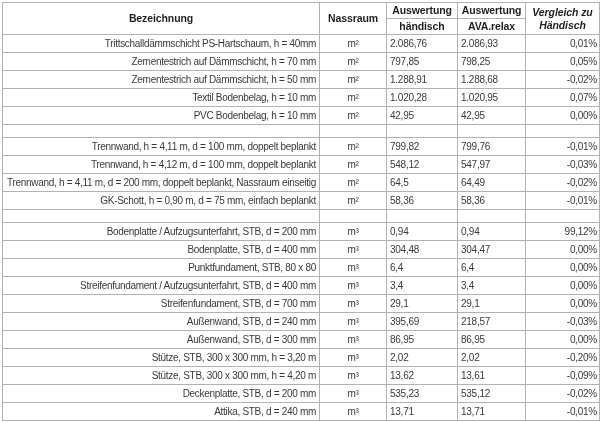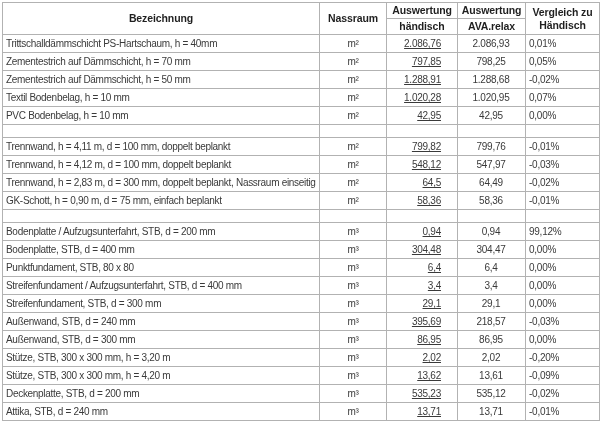--- a/index.html
+++ b/index.html
@@ -29,33 +29,33 @@
     font-weight: bold;
     font-size: 10.5px;
     color: #1f1f1f;
     text-align: center;
     height: 15px;
     padding: 0 2px;
     letter-spacing: -0.1px;
     line-height: 15px;
   }
   thead th.two-line { line-height: 13px; }
-  thead th.two-line span { display: block; }
+  thead th.two-line span { display: block; font-style: italic; }
   tbody td {
     font-size: 10px;
     color: #3a3a3a;
     height: 17px;
     padding: 0 3px;
     letter-spacing: -0.25px;
   }
-  td.bez   { text-align: left; padding-left: 3px; letter-spacing: -0.3px; }
+  td.bez   { text-align: right; padding-left: 3px; letter-spacing: -0.3px; }
   td.unit  { text-align: center; }
-  td.num-h { text-align: right; padding-right: 16px; text-decoration: underline; }
-  td.num-a { text-align: center; padding-right: 4px; }
-  td.pct   { padding-right: 2px; }
+  td.num-h { text-align: left; padding-right: 8px; }
+  td.num-a { text-align: left; padding-right: 4px; }
+  td.pct   { text-align: right; padding-right: 2px; }
   tr.spacer td { height: 12px; }
 </style>
 </head>
 <body>
 
 <div class="sheet">
   <table>
     <colgroup>
       <col class="c-bez">
       <col class="c-unit">
@@ -130,21 +130,21 @@
           <td class="pct">-0,01%</td>
         </tr>
         <tr>
           <td class="bez">Trennwand, h = 4,12 m, d = 100 mm, doppelt beplankt</td>
           <td class="unit">m²</td>
           <td class="num-h">548,12</td>
           <td class="num-a">547,97</td>
           <td class="pct">-0,03%</td>
         </tr>
         <tr>
-          <td class="bez">Trennwand, h = 2,83 m, d = 300 mm, doppelt beplankt, Nassraum einseitig</td>
+          <td class="bez">Trennwand, h = 4,11 m, d = 200 mm, doppelt beplankt, Nassraum einseitig</td>
           <td class="unit">m²</td>
           <td class="num-h">64,5</td>
           <td class="num-a">64,49</td>
           <td class="pct">-0,02%</td>
         </tr>
         <tr>
           <td class="bez">GK-Schott, h = 0,90 m, d = 75 mm, einfach beplankt</td>
           <td class="unit">m²</td>
           <td class="num-h">58,36</td>
           <td class="num-a">58,36</td>
@@ -179,21 +179,21 @@
           <td class="pct">0,00%</td>
         </tr>
         <tr>
           <td class="bez">Streifenfundament / Aufzugsunterfahrt, STB, d = 400 mm</td>
           <td class="unit">m³</td>
           <td class="num-h">3,4</td>
           <td class="num-a">3,4</td>
           <td class="pct">0,00%</td>
         </tr>
         <tr>
-          <td class="bez">Streifenfundament, STB, d = 300 mm</td>
+          <td class="bez">Streifenfundament, STB, d = 700 mm</td>
           <td class="unit">m³</td>
           <td class="num-h">29,1</td>
           <td class="num-a">29,1</td>
           <td class="pct">0,00%</td>
         </tr>
         <tr>
           <td class="bez">Außenwand, STB, d = 240 mm</td>
           <td class="unit">m³</td>
           <td class="num-h">395,69</td>
           <td class="num-a">218,57</td>

